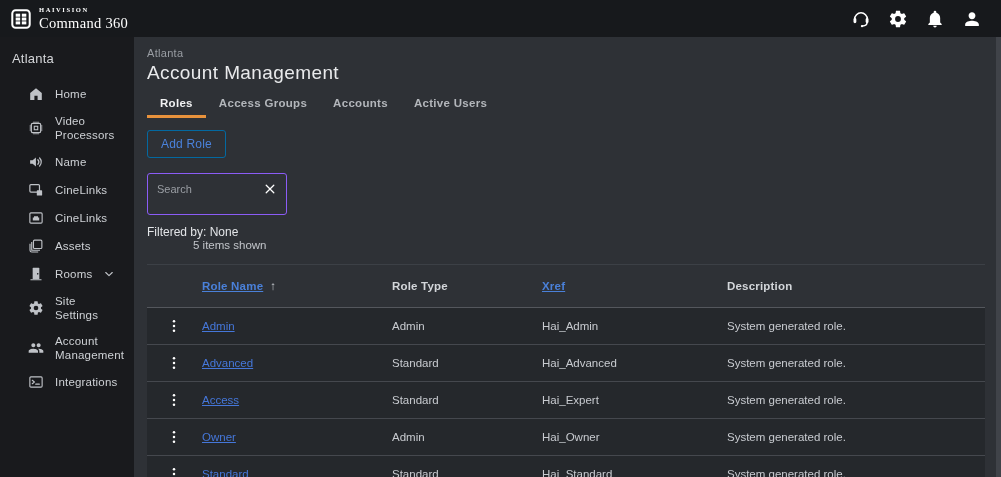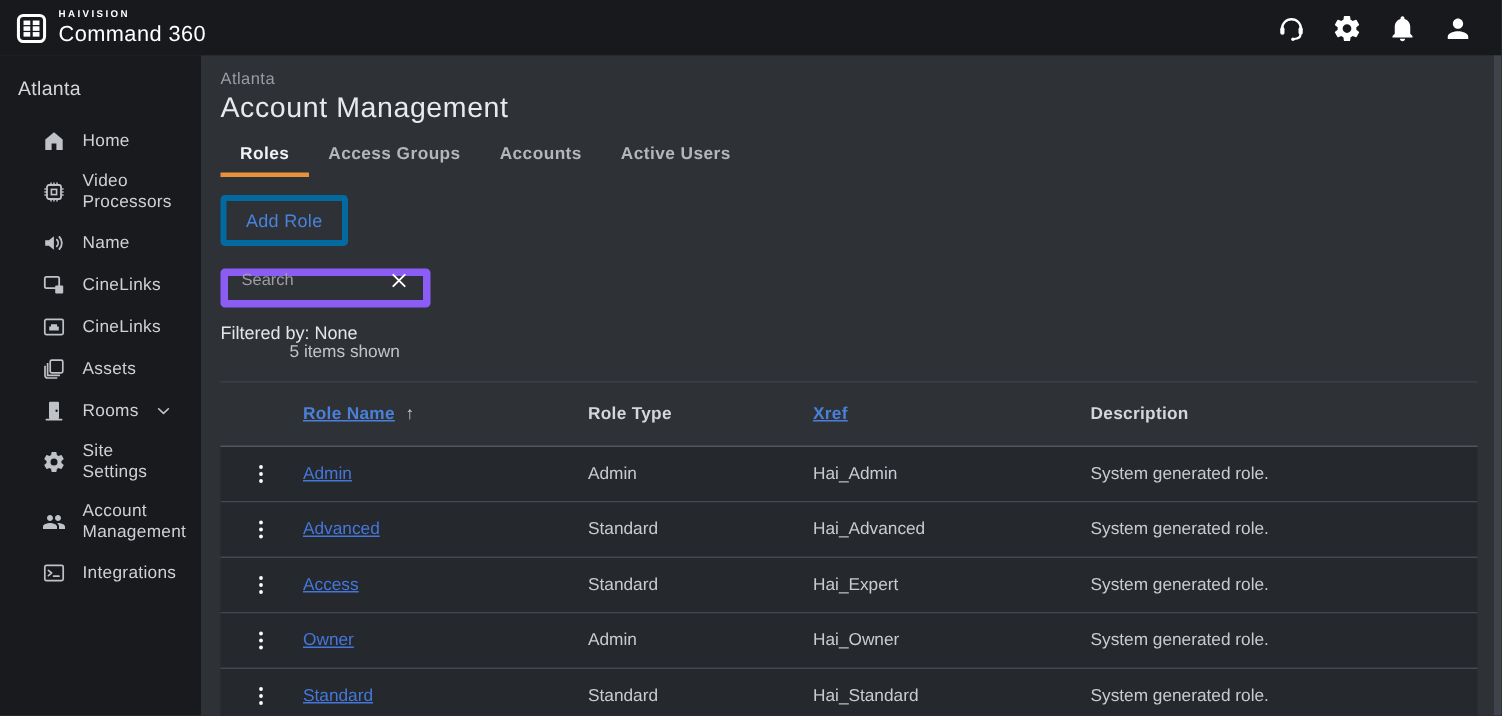--- a/index.html
+++ b/index.html
@@ -11,20 +11,21 @@
     -webkit-font-smoothing: antialiased;
   }
   .app { width: 1001px; height: 477px; display: flex; flex-direction: column; position: relative; }
 
   
   .topbar {
     height: 37px; flex: 0 0 37px;
     background: #17191c;
     display: flex; align-items: center;
     padding: 0 18px 0 10px;
+    font-family: Liberation Serif, serif;
   }
   .brand { display: flex; align-items: center; gap: 7px; color: #fff; }
   .brand-logo svg { width: 22px; height: 22px; display: block; }
   .brand-text { display: flex; flex-direction: column; line-height: 1; }
   .brand-top { font-size: 6.5px; font-weight: 700; letter-spacing: 1.6px; margin-bottom: 2px; }
   .brand-bottom { font-size: 14.5px; font-weight: 500; letter-spacing: 0.3px; }
   .topbar-actions { margin-left: auto; display: flex; align-items: center; gap: 15px; }
   .icon-btn {
     background: none; border: none; cursor: pointer; color: #fff;
     width: 22px; height: 22px; padding: 0; display: flex; align-items: center; justify-content: center;
@@ -56,28 +57,28 @@
   .tab {
     background: none; border: none; cursor: pointer;
     padding: 4px 13px 6px; font-family: inherit;
     font-size: 11.5px; font-weight: 700; letter-spacing: 0.3px;
     color: #b3b6bb; border-bottom: 3px solid transparent;
   }
   .tab.active { color: #f1f2f3; border-bottom-color: var(--accent, #e8923c); }
 
   .add-role-btn {
     margin-top: 12px; display: inline-block; cursor: pointer;
-    background: transparent; border: 4px solid #0369a1; border-radius: 3px;
+    background: transparent; border: 1px solid #0369a1; border-radius: 3px;
     color: #4a82dc; font-family: inherit; font-size: 12px; letter-spacing: 0.2px;
     padding: 6px 13px;
   }
 
   .search-wrap {
-    margin-top: 15px; width: 140px; height: 26px;
-    border: 5px solid #8b5cf6; border-radius: 3px;
+    margin-top: 15px; width: 140px; height: 42px;
+    border: 1px solid #8b5cf6; border-radius: 3px;
     display: flex; align-items: center; padding: 0 7px 10px 9px;
   }
   .search-input {
     flex: 1; min-width: 0; background: transparent; border: none; outline: none;
     font-family: inherit; font-size: 11px; color: #eceef0;
   }
   .search-input::placeholder { color: #9a9ea4; }
   .search-clear {
     background: none; border: none; cursor: pointer; color: #fff;
     width: 16px; height: 16px; padding: 0; flex: 0 0 16px;

